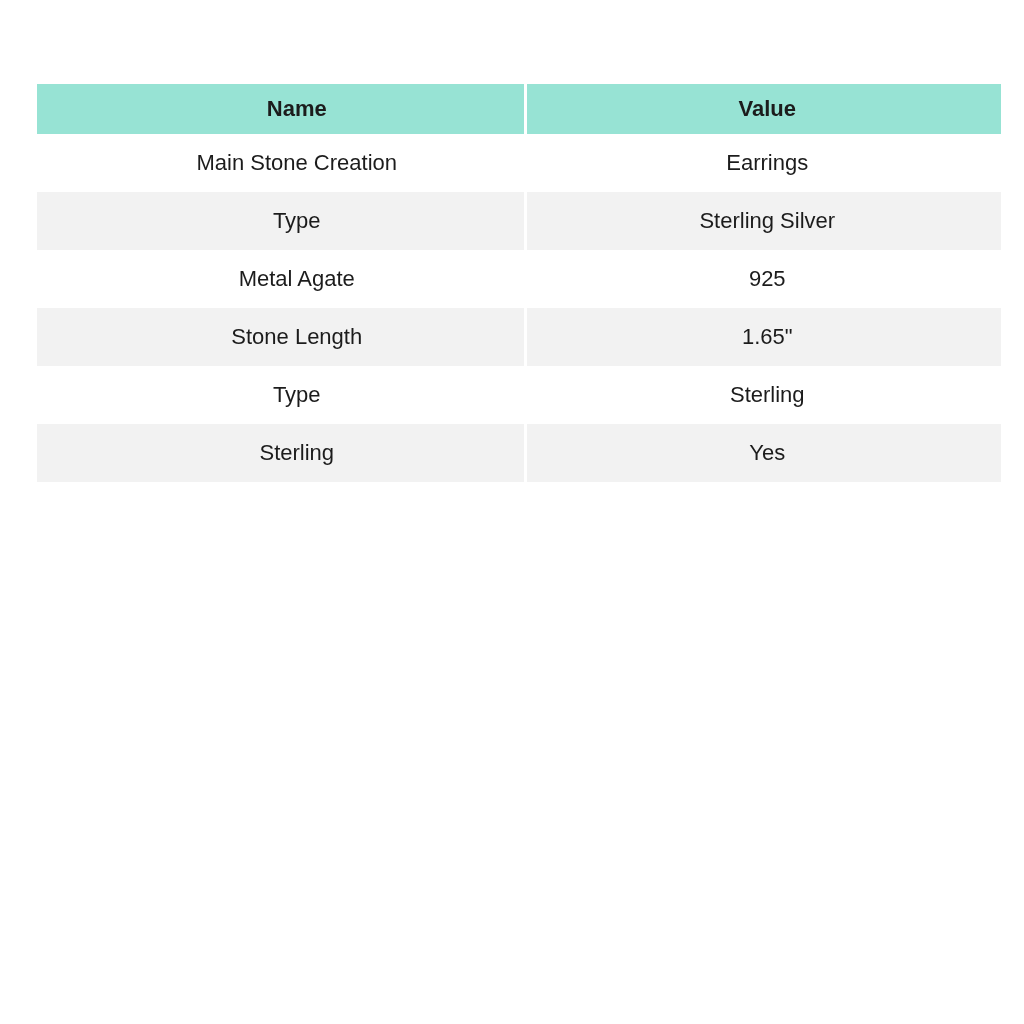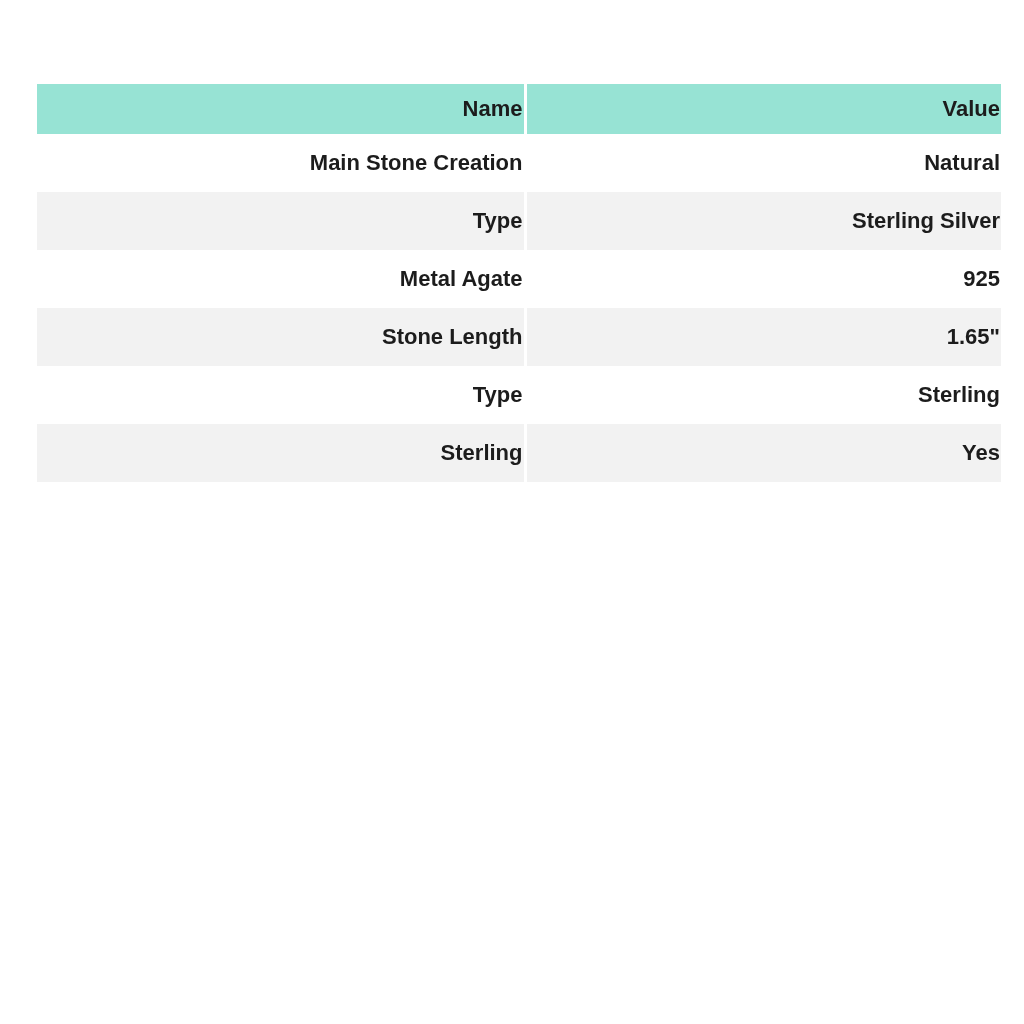--- a/index.html
+++ b/index.html
@@ -27,36 +27,36 @@
   table.specs {
     position: absolute;
     left: 37px;
     top: 84px;
     width: 964px;
     border-collapse: collapse;
     table-layout: fixed;
   }
   table.specs th,
   table.specs td {
-    text-align: right;
+    text-align: center;
     vertical-align: middle;
     font-size: 22px;
     color: var(--text-color);
     white-space: nowrap;
     overflow: hidden;
   }
   table.specs th {
     background: var(--header-bg);
     height: 50px;
     font-weight: 600;
   }
   table.specs td {
     background: var(--row-bg);
     height: 58px;
-    font-weight: 700;
+    font-weight: 400;
   }
   table.specs th:first-child,
   table.specs td:first-child {
     width: 488px;
     padding-left: 34px;
     border-right: 3px solid var(--divider);
   }
   table.specs th:last-child,
   table.specs td:last-child {
     padding-left: 8px;
@@ -72,21 +72,21 @@
   <table class="specs">
     <thead>
       <tr>
         <th>Name</th>
         <th>Value</th>
       </tr>
     </thead>
     <tbody>
         <tr>
     <td>Main Stone Creation</td>
-    <td>Natural</td>
+    <td>Earrings</td>
   </tr>
         <tr>
     <td>Type</td>
     <td>Sterling Silver</td>
   </tr>
         <tr>
     <td>Metal Agate</td>
     <td>925</td>
   </tr>
         <tr>

